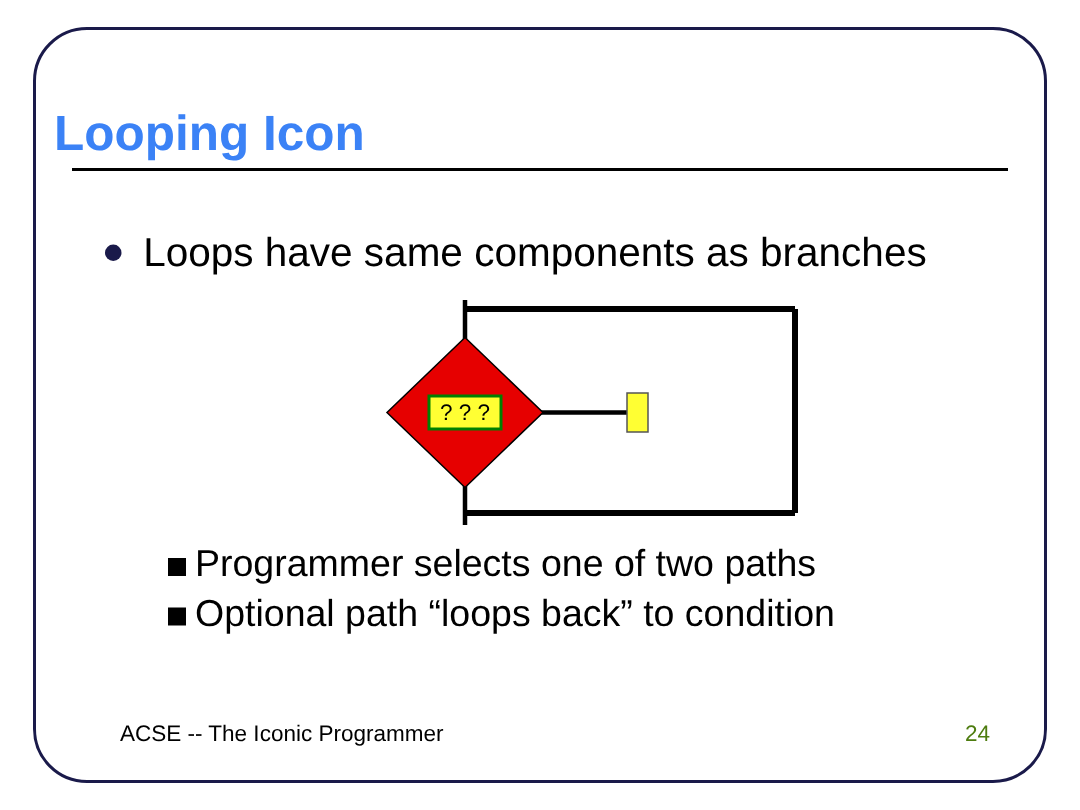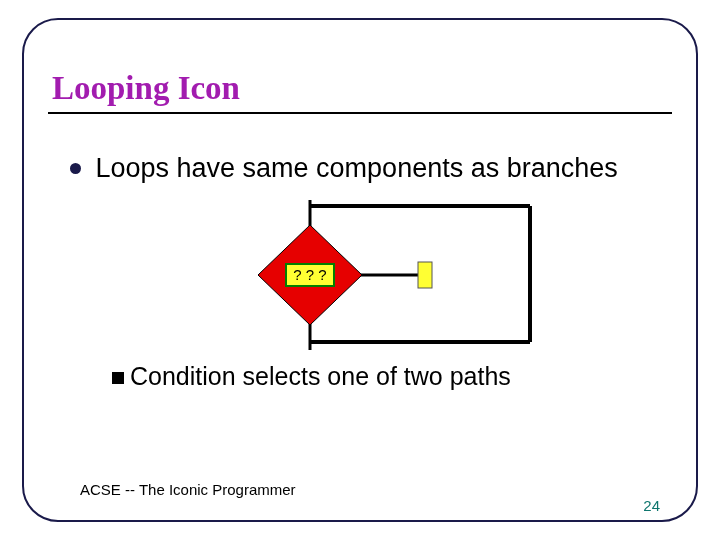--- a/index.html
+++ b/index.html
@@ -17,26 +17,26 @@
     left: 22px;
     top: 18px;
     width: 676px;
     height: 504px;
     border: 2px solid #1a1a4a;
     border-radius: 36px;
     box-sizing: border-box;
   }
   .title {
     position: absolute;
-    left: 52px;
+    left: 36px;
     top: 70px;
     font-size: 33px;
     font-weight: bold;
-    color: #a21caf;
-    font-family: Liberation Serif, serif;
+    color: #3b82f6;
+    font-family: Liberation Sans, sans-serif;
   }
   .title-underline {
     position: absolute;
     left: 48px;
     top: 112px;
     width: 624px;
     height: 2px;
     background: #000;
   }
   .main-bullet-row {
@@ -93,23 +93,23 @@
   .footer-left {
     position: absolute;
     left: 80px;
     bottom: 42px;
     font-size: 15px;
     color: #000000;
   }
   .footer-right {
     position: absolute;
     right: 60px;
-    bottom: 26px;
+    bottom: 42px;
     font-size: 15px;
-    color: #0f766e;
+    color: #4d7c0f;
   }
 </style>
 </head>
 <body>
 
 <div class="frame"></div>
 
 <div class="title">Looping Icon</div>
 <div class="title-underline"></div>
 
@@ -138,18 +138,22 @@
     <polygon points="110,25 162,75 110,125 58,75" fill="#e60000" stroke="#000" stroke-width="1"></polygon>
 
     <rect x="86" y="64" width="48" height="22" fill="#ffff33" stroke="#008000" stroke-width="2"></rect>
     <text x="110" y="80" text-anchor="middle" font-family="Arial" font-size="15" fill="#000">? ? ?</text>
   </svg>
 </div>
 
 <div class="sub-list">
   <div class="sub-row">
     <div class="square"></div>
-    <div class="sub-text">Condition selects one of two paths</div>
+    <div class="sub-text">Programmer selects one of two paths</div>
+  </div>
+  <div class="sub-row">
+    <div class="square"></div>
+    <div class="sub-text">Optional path “loops back” to condition</div>
   </div>
 </div>
 
 <div class="footer-left">ACSE -- The Iconic Programmer</div>
 <div class="footer-right">24</div>
 
 </body></html>

